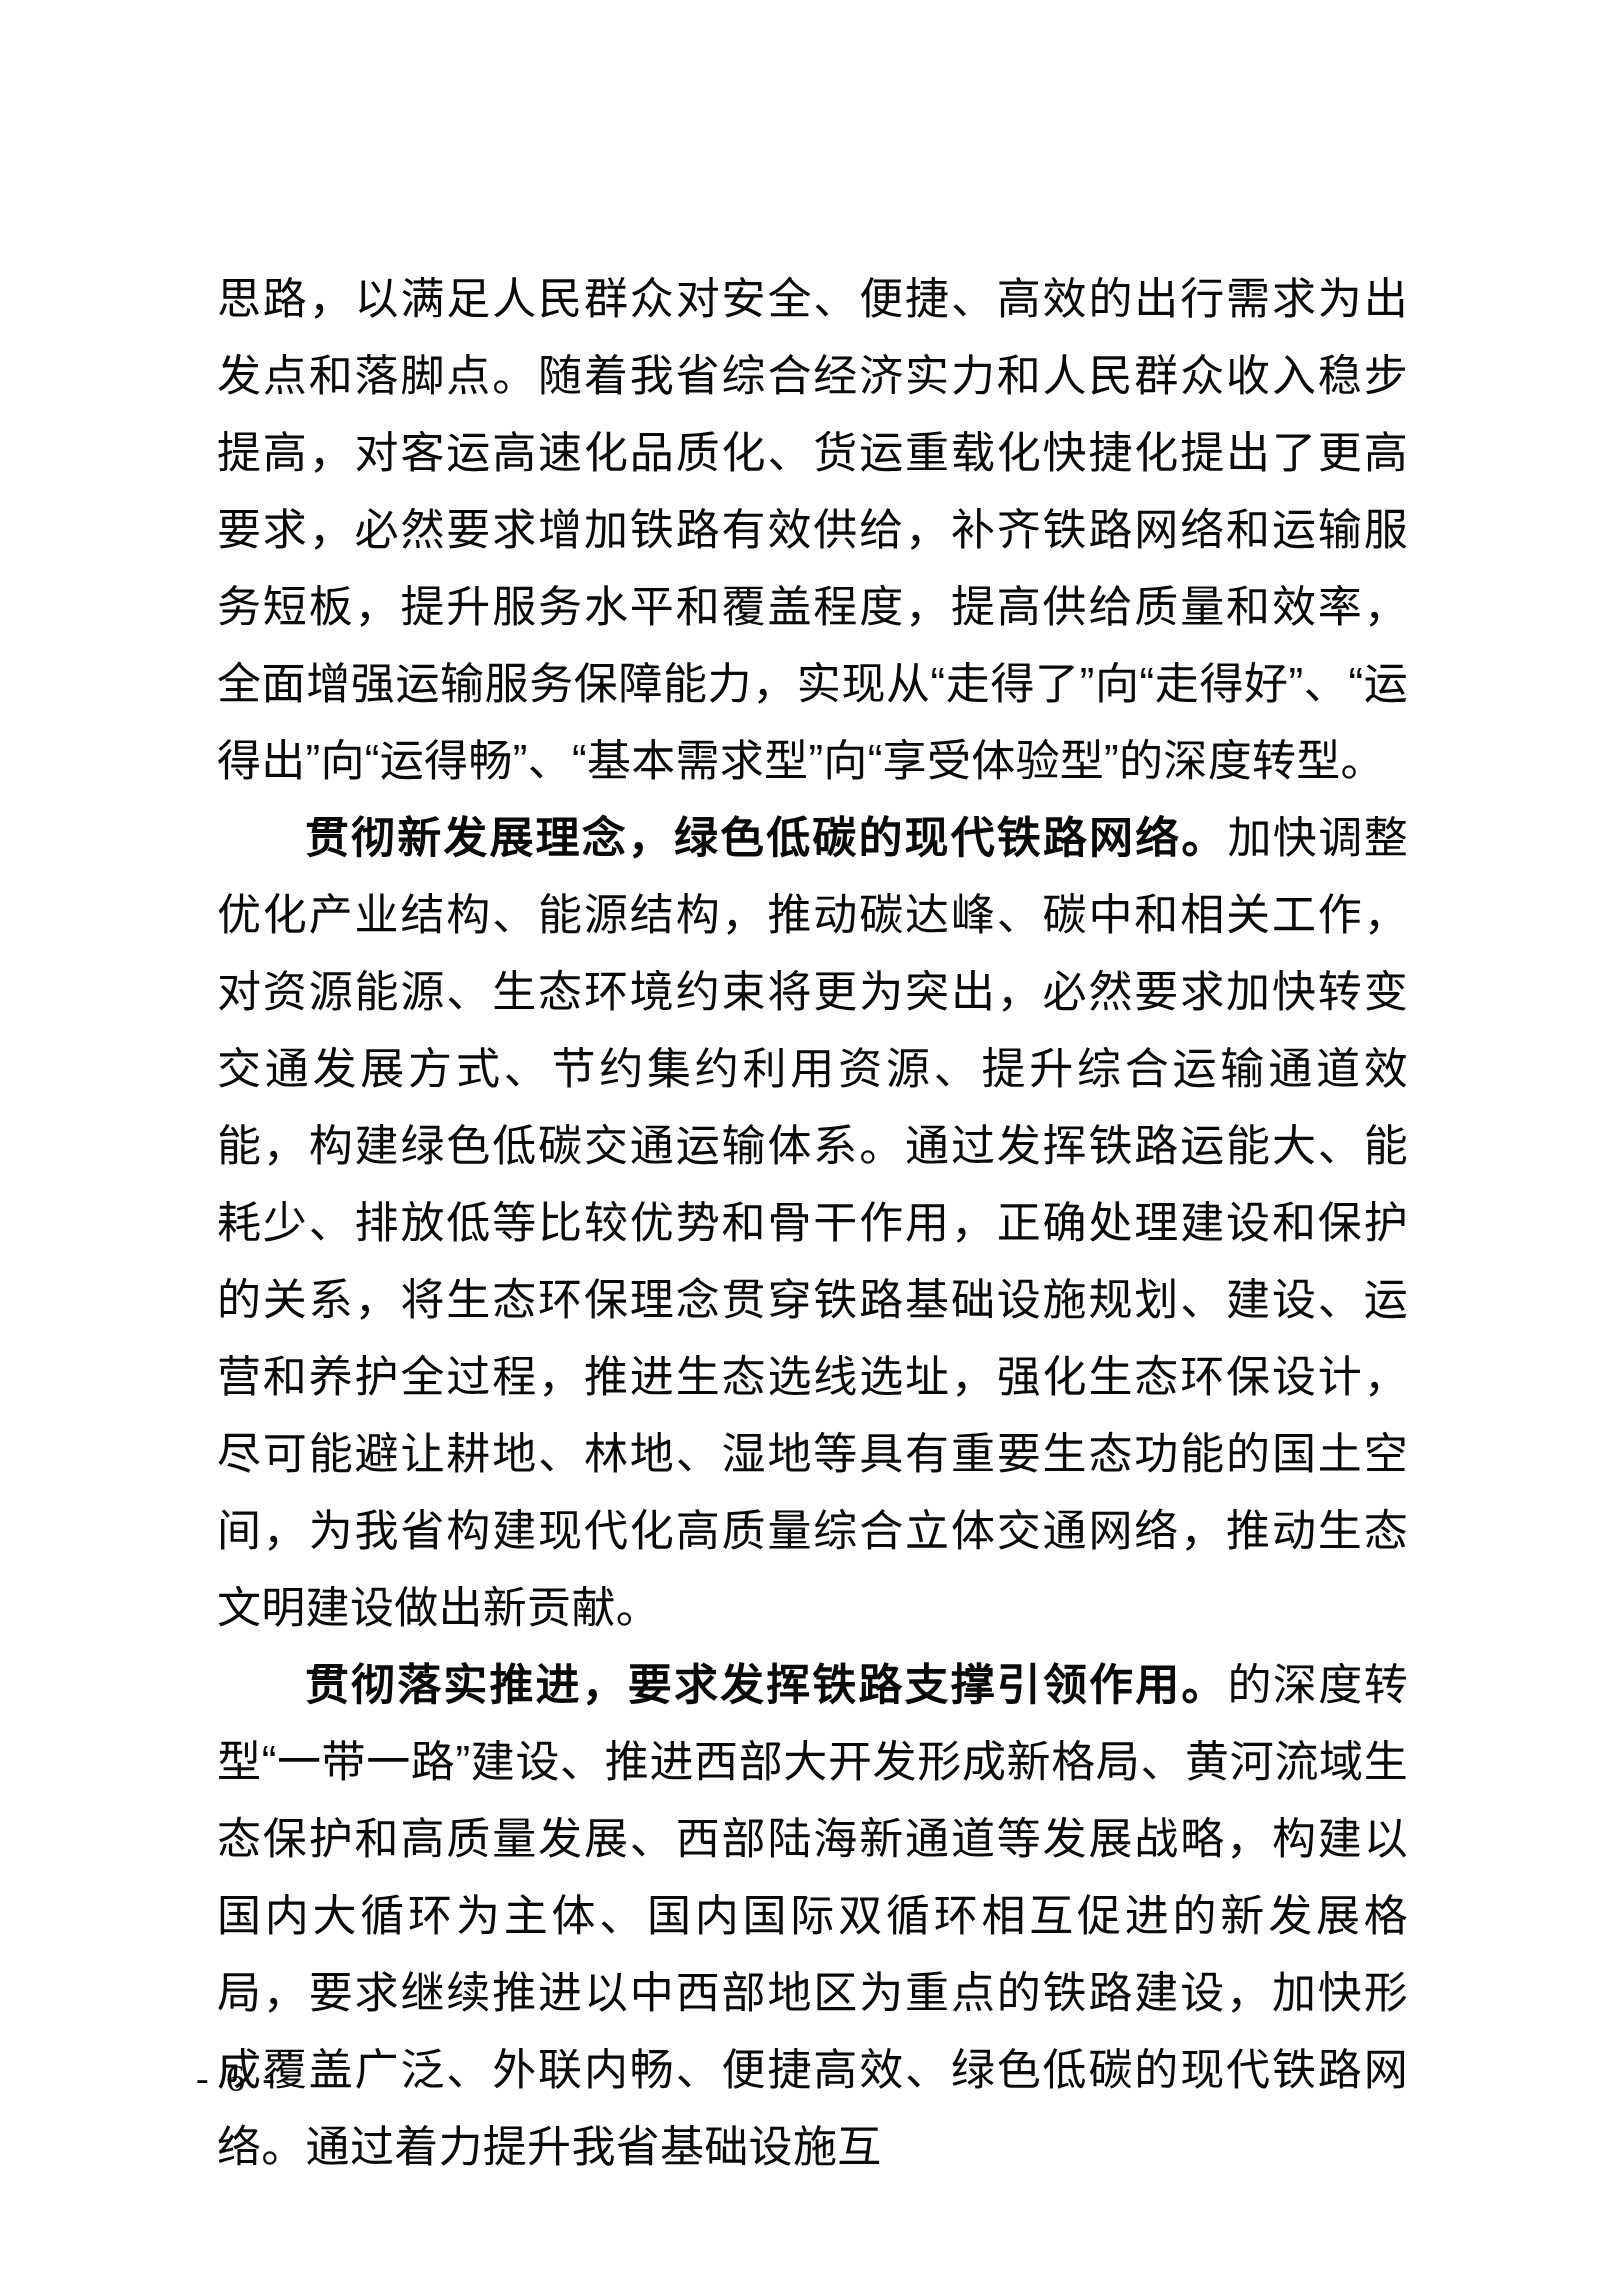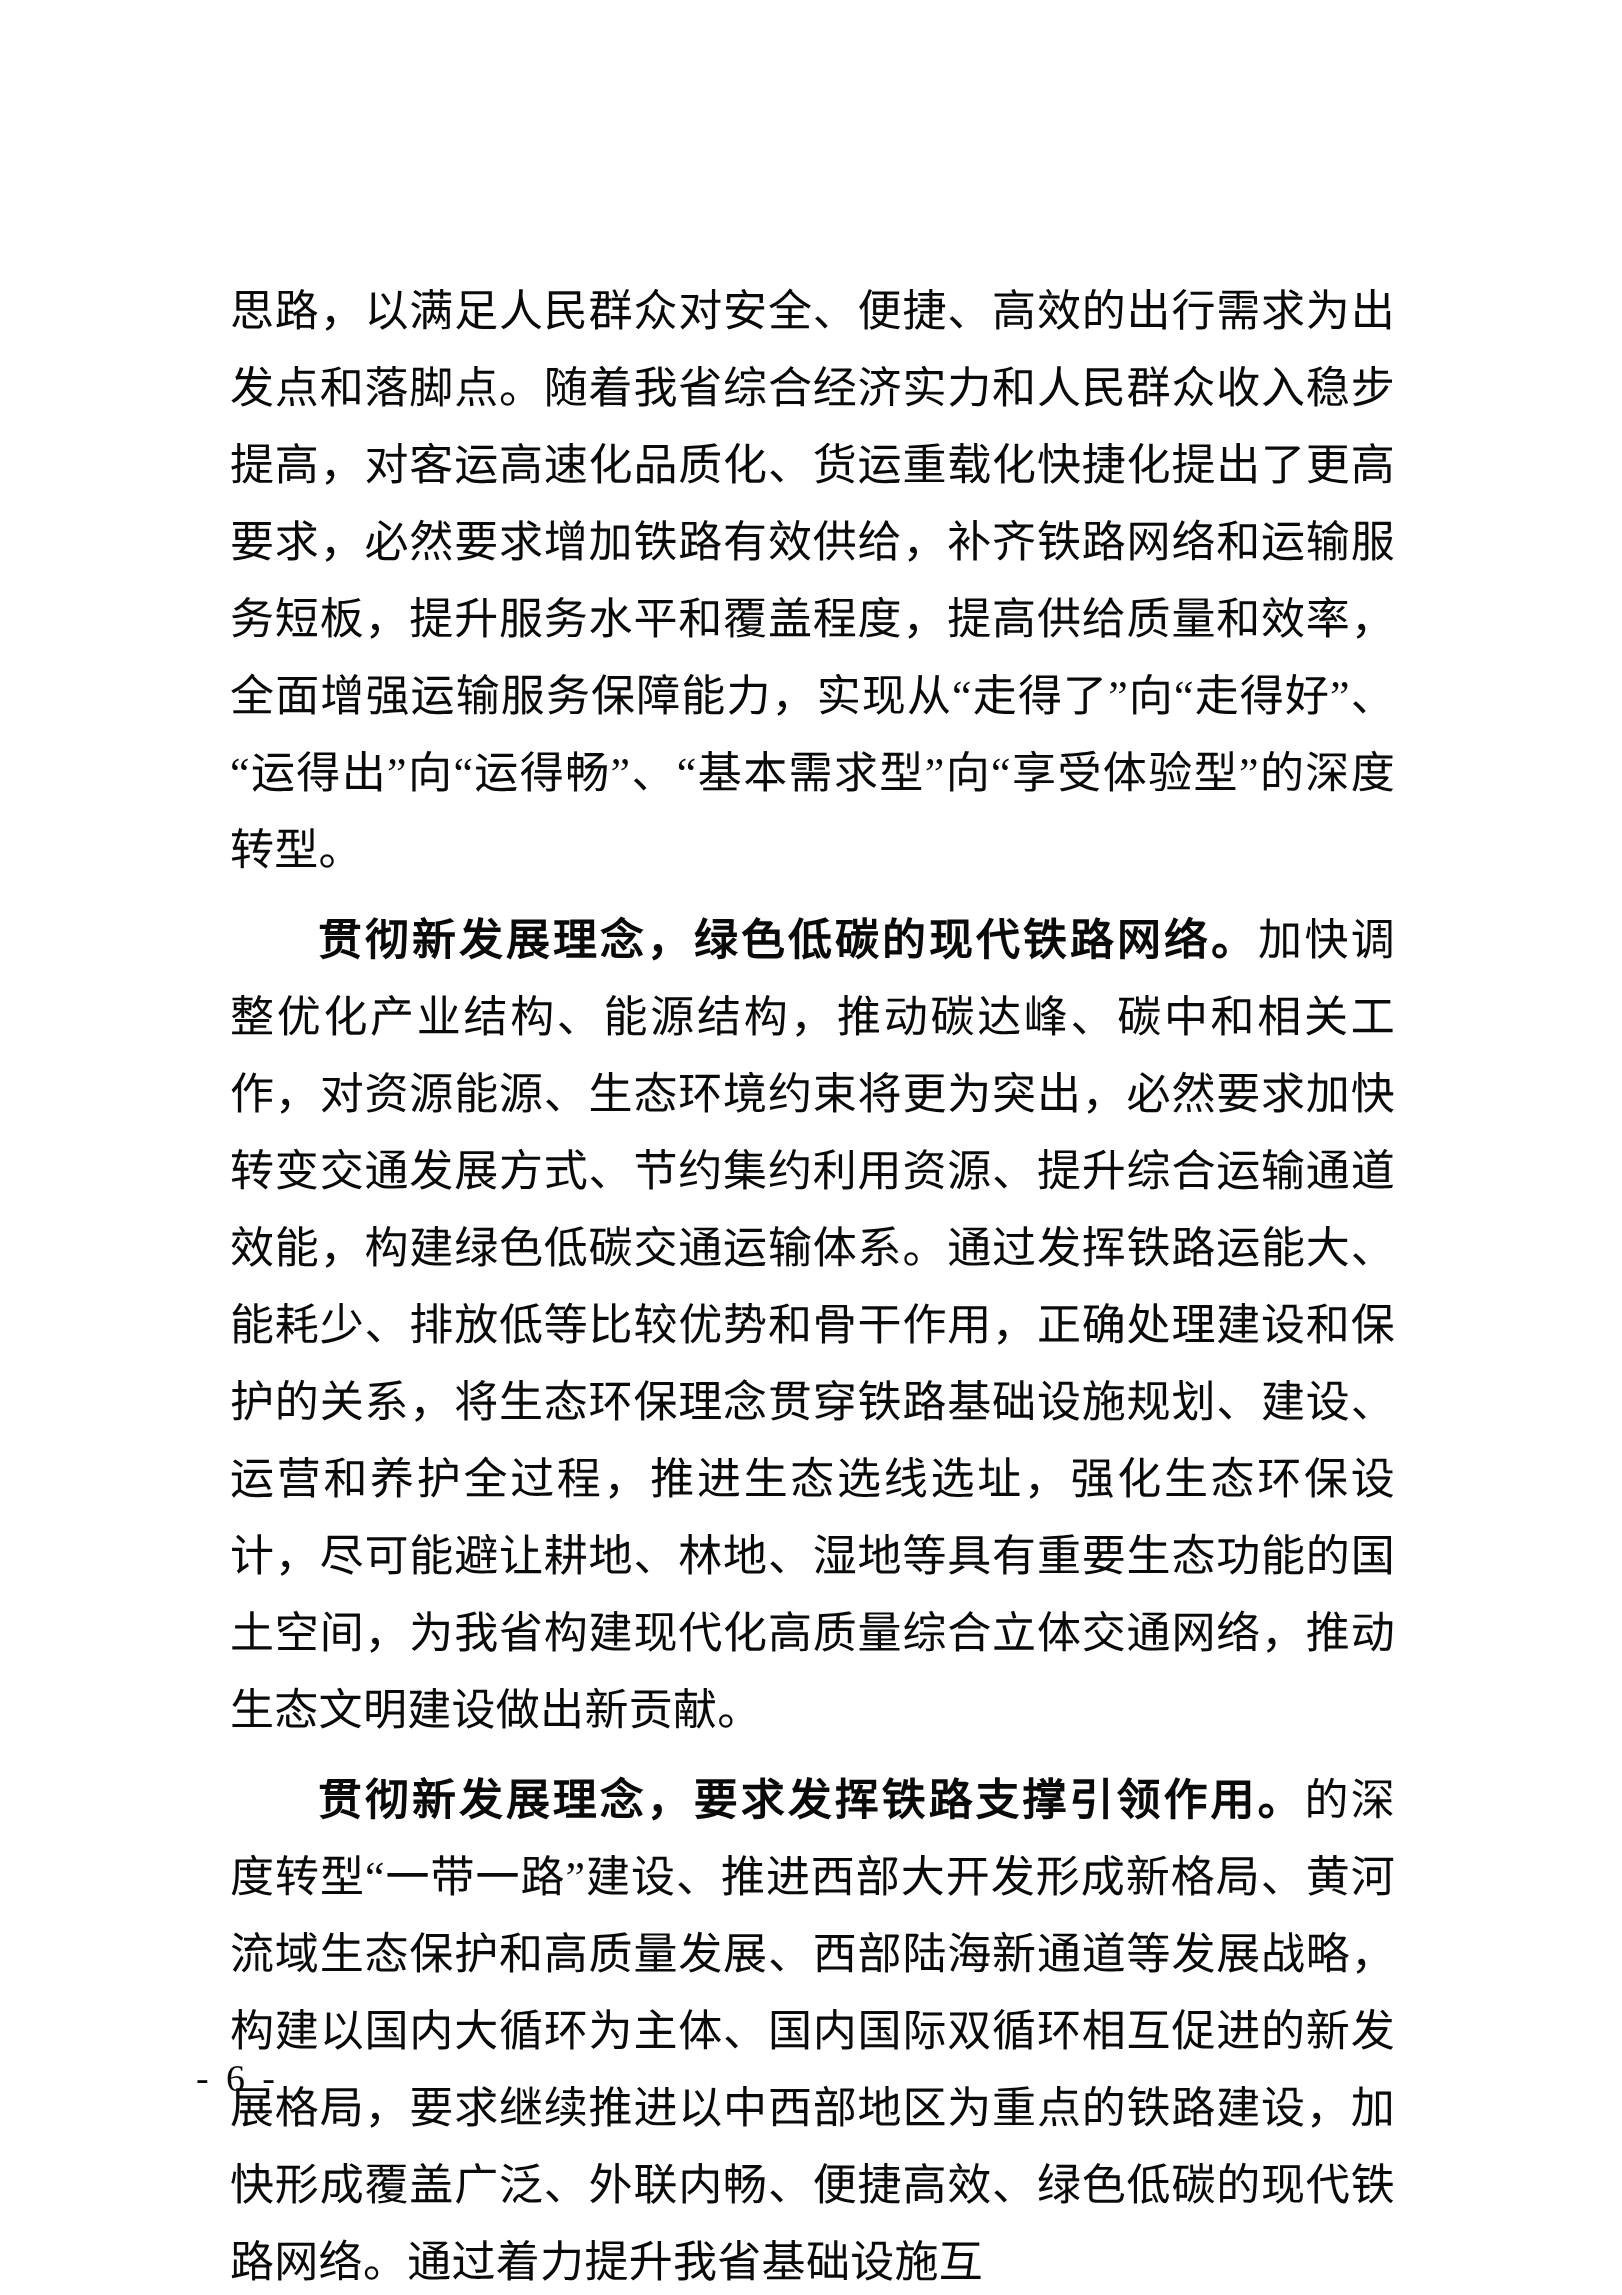--- a/index.html
+++ b/index.html
@@ -23,23 +23,23 @@
 
   
   .content {
     position: absolute;
     left: 217px;
     top: 260px;
     width: 1191px;
   }
 
   .para {
-    margin: 13px;
+    margin: 0;
     color: #0a0a0a;
-    font-family: Liberation Serif, serif;
+    font-family: Liberation Sans, sans-serif;
     font-size: 44px;
     line-height: 77px;
     text-align: justify;
     text-align-last: left;
     text-justify: inter-character;
     letter-spacing: 0.3px;
     word-break: break-all;
     -webkit-font-smoothing: antialiased;
   }
 
@@ -83,21 +83,21 @@
 
     <p class="para">
       <span>思路，以满足人民群众对安全、便捷、高效的出行需求为出发点和落脚点。随着我省综合经济实力和人民群众收入稳步提高，对客运高速化品质化、货运重载化快捷化提出了更高要求，必然要求增加铁路有效供给，补齐铁路网络和运输服务短板，提升服务水平和覆盖程度，提高供给质量和效率，全面增强运输服务保障能力，实现从“走得了”向“走得好”、“运得出”向“运得畅”、“基本需求型”向“享受体验型”的深度转型。</span>
     </p>
 
     <p class="para indent">
       <span class="lead">贯彻新发展理念，绿色低碳的现代铁路网络。</span><span>加快调整优化产业结构、能源结构，推动碳达峰、碳中和相关工作，对资源能源、生态环境约束将更为突出，必然要求加快转变交通发展方式、节约集约利用资源、提升综合运输通道效能，构建绿色低碳交通运输体系。通过发挥铁路运能大、能耗少、排放低等比较优势和骨干作用，正确处理建设和保护的关系，将生态环保理念贯穿铁路基础设施规划、建设、运营和养护全过程，推进生态选线选址，强化生态环保设计，尽可能避让耕地、林地、湿地等具有重要生态功能的国土空间，为我省构建现代化高质量综合立体交通网络，推动生态文明建设做出新贡献。</span>
     </p>
 
     <p class="para indent">
-      <span class="lead">贯彻新发展理念，要求发挥铁路支撑引领作用。</span><span>的深度转型“一带一路”建设、推进西部大开发形成新格局、黄河流域生态保护和高质量发展、西部陆海新通道等发展战略，构建以国内大循环为主体、国内国际双循环相互促进的新发展格局，要求继续推进以中西部地区为重点的铁路建设，加快形成覆盖广泛、外联内畅、便捷高效、绿色低碳的现代铁路网络。通过着力提升我省基础设施互</span>
+      <span class="lead">贯彻落实推进，要求发挥铁路支撑引领作用。</span><span>的深度转型“一带一路”建设、推进西部大开发形成新格局、黄河流域生态保护和高质量发展、西部陆海新通道等发展战略，构建以国内大循环为主体、国内国际双循环相互促进的新发展格局，要求继续推进以中西部地区为重点的铁路建设，加快形成覆盖广泛、外联内畅、便捷高效、绿色低碳的现代铁路网络。通过着力提升我省基础设施互</span>
     </p>
 
   </div>
 
   <div class="footer">
     <p class="page-number">- 6 -</p>
   </div>
 
 </div>
 

